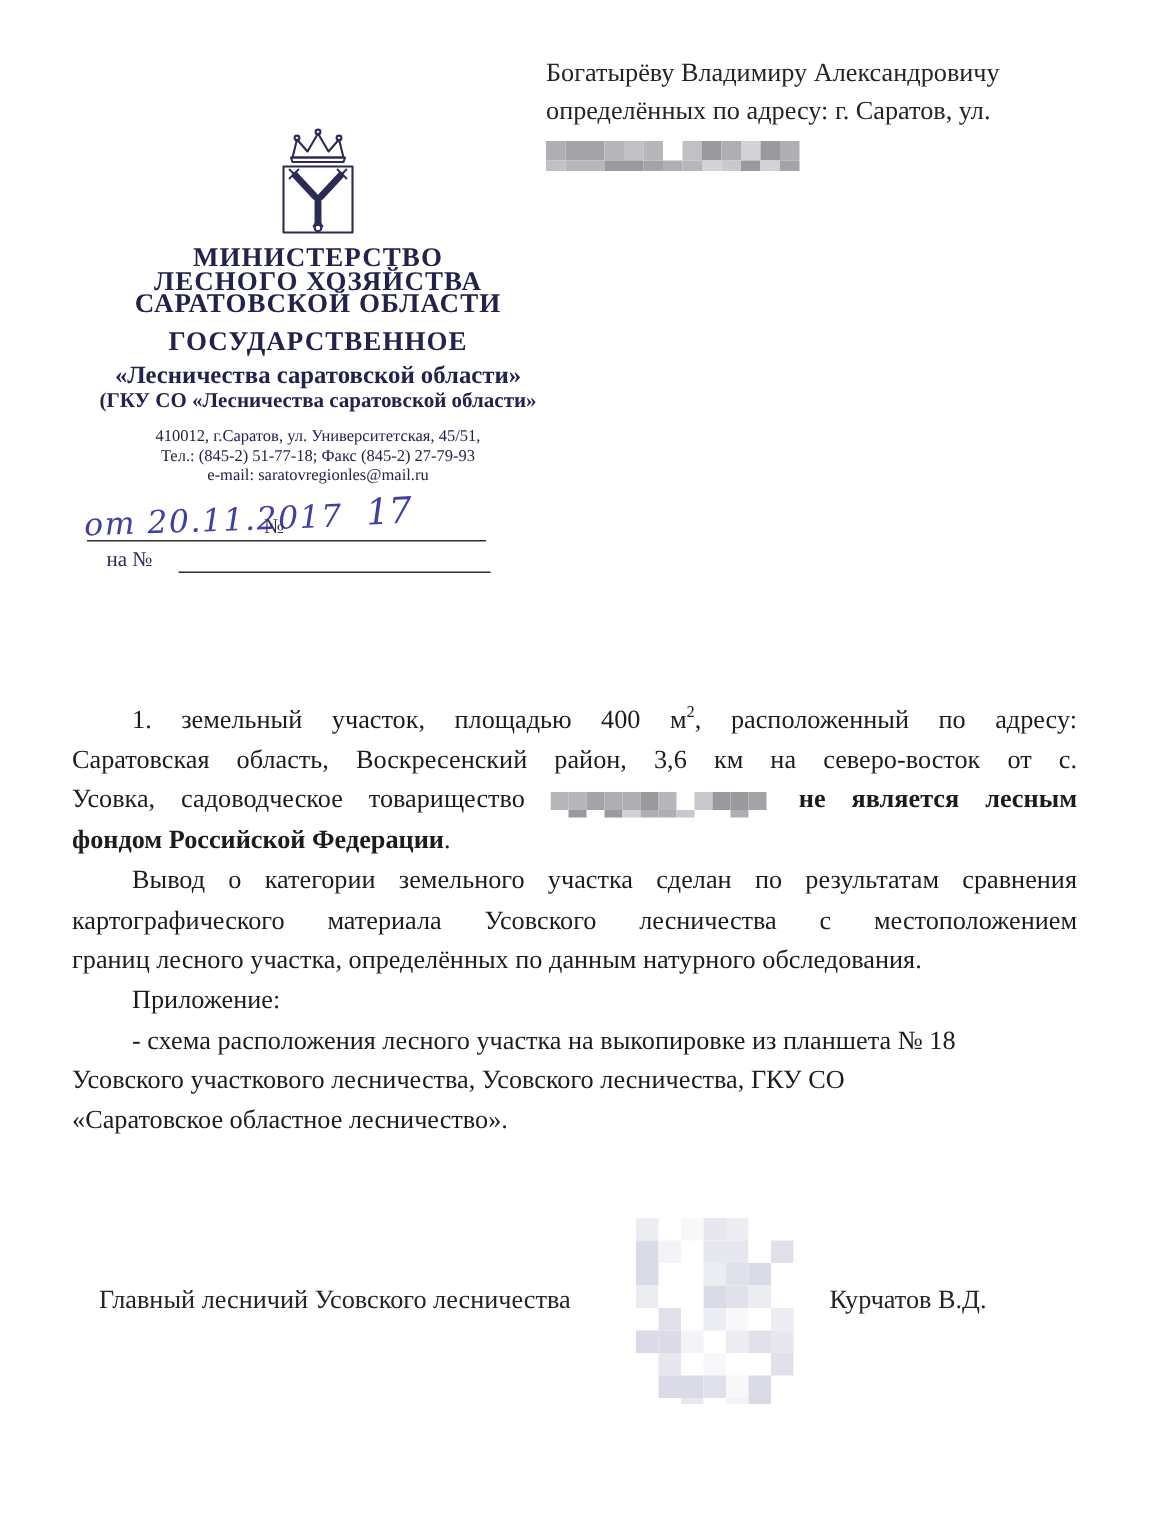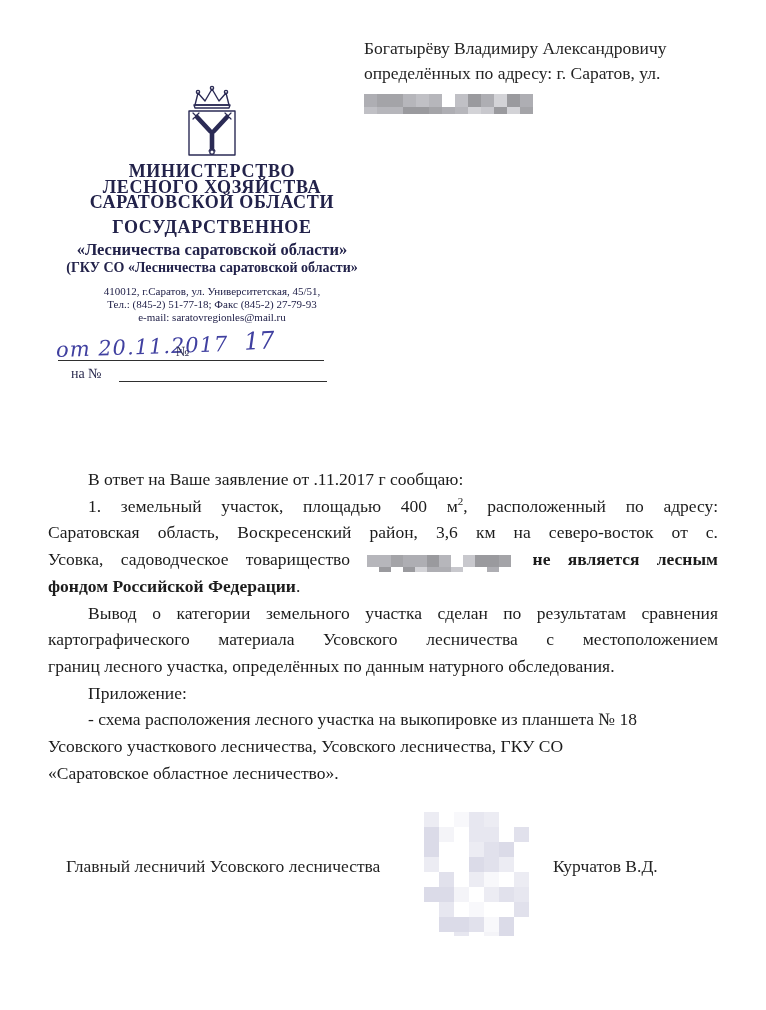--- a/index.html
+++ b/index.html
@@ -129,21 +129,20 @@
 </div>
 
 <div class="hw hw-date">от 20.11.2017</div>
 <div class="num-sign">№</div>
 <div class="hw hw-number">17</div>
 <div class="rule rule-date"></div>
 <div class="reply-label">на №</div>
 <div class="rule rule-reply"></div>
 
 <div class="body-text" id="body-container">
-    <div class="body-line indent"><span>В ответ на Ваше заявление от .11.2017 г сообщаю:</span></div>
     <div class="body-line indent stretch"><span>1. земельный участок, площадью 400 м</span><sup>2</sup><span>, расположенный по адресу:</span></div>
     <div class="body-line stretch"><span>Саратовская область, Воскресенский район, 3,6 км на северо-восток от с.</span></div>
     <div class="body-line stretch"><span>Усовка, садоводческое товарищество </span><span class="mosaic" style="width: 148px; height: 17px;">
         <i style="width: 12px; height: 12px; background: rgb(182, 182, 187);"></i>
         <i style="width: 12px; height: 12px; background: rgb(182, 182, 187);"></i>
         <i style="width: 12px; height: 12px; background: rgb(164, 164, 168);"></i>
         <i style="width: 12px; height: 12px; background: rgb(174, 174, 179);"></i>
         <i style="width: 12px; height: 12px; background: rgb(174, 174, 179);"></i>
         <i style="width: 12px; height: 12px; background: rgb(154, 154, 158);"></i>
         <i style="width: 12px; height: 12px; background: rgb(182, 182, 187);"></i>

